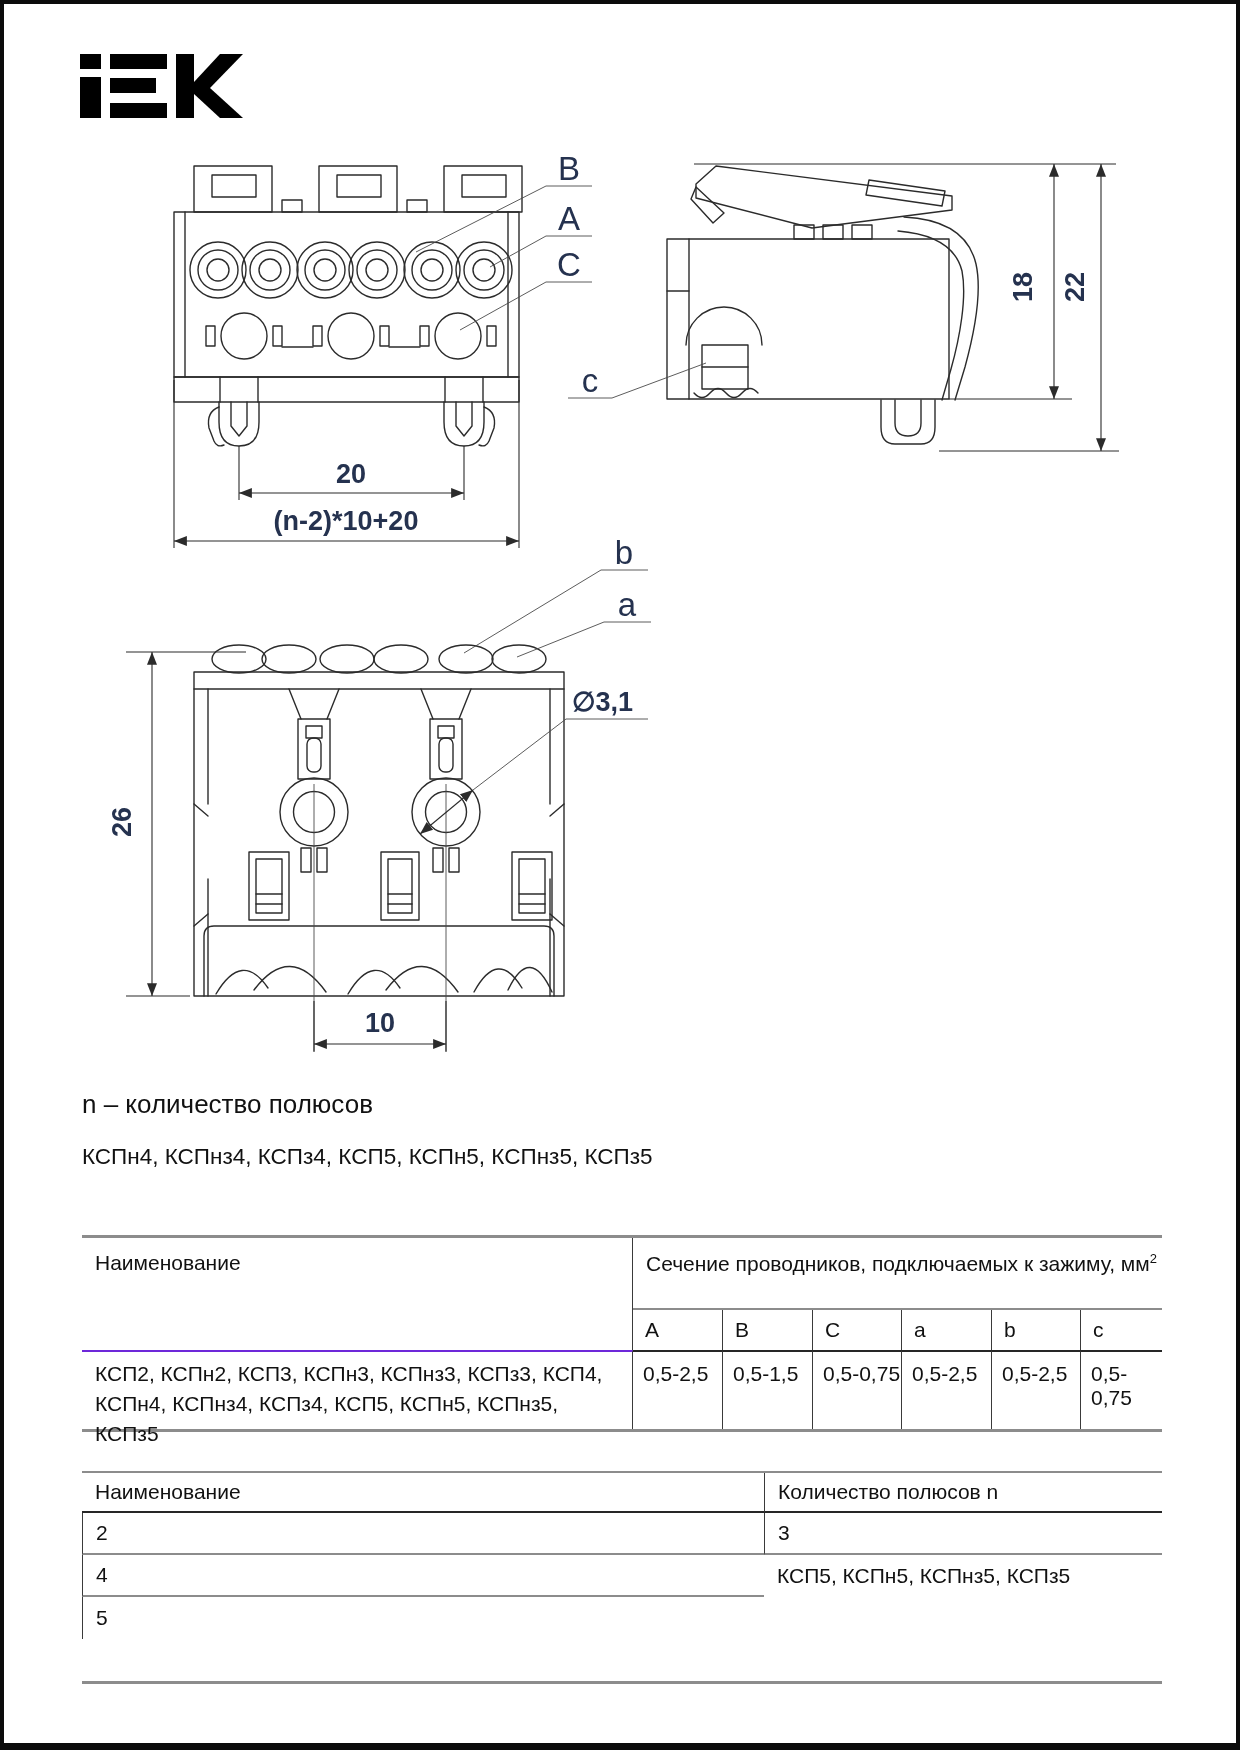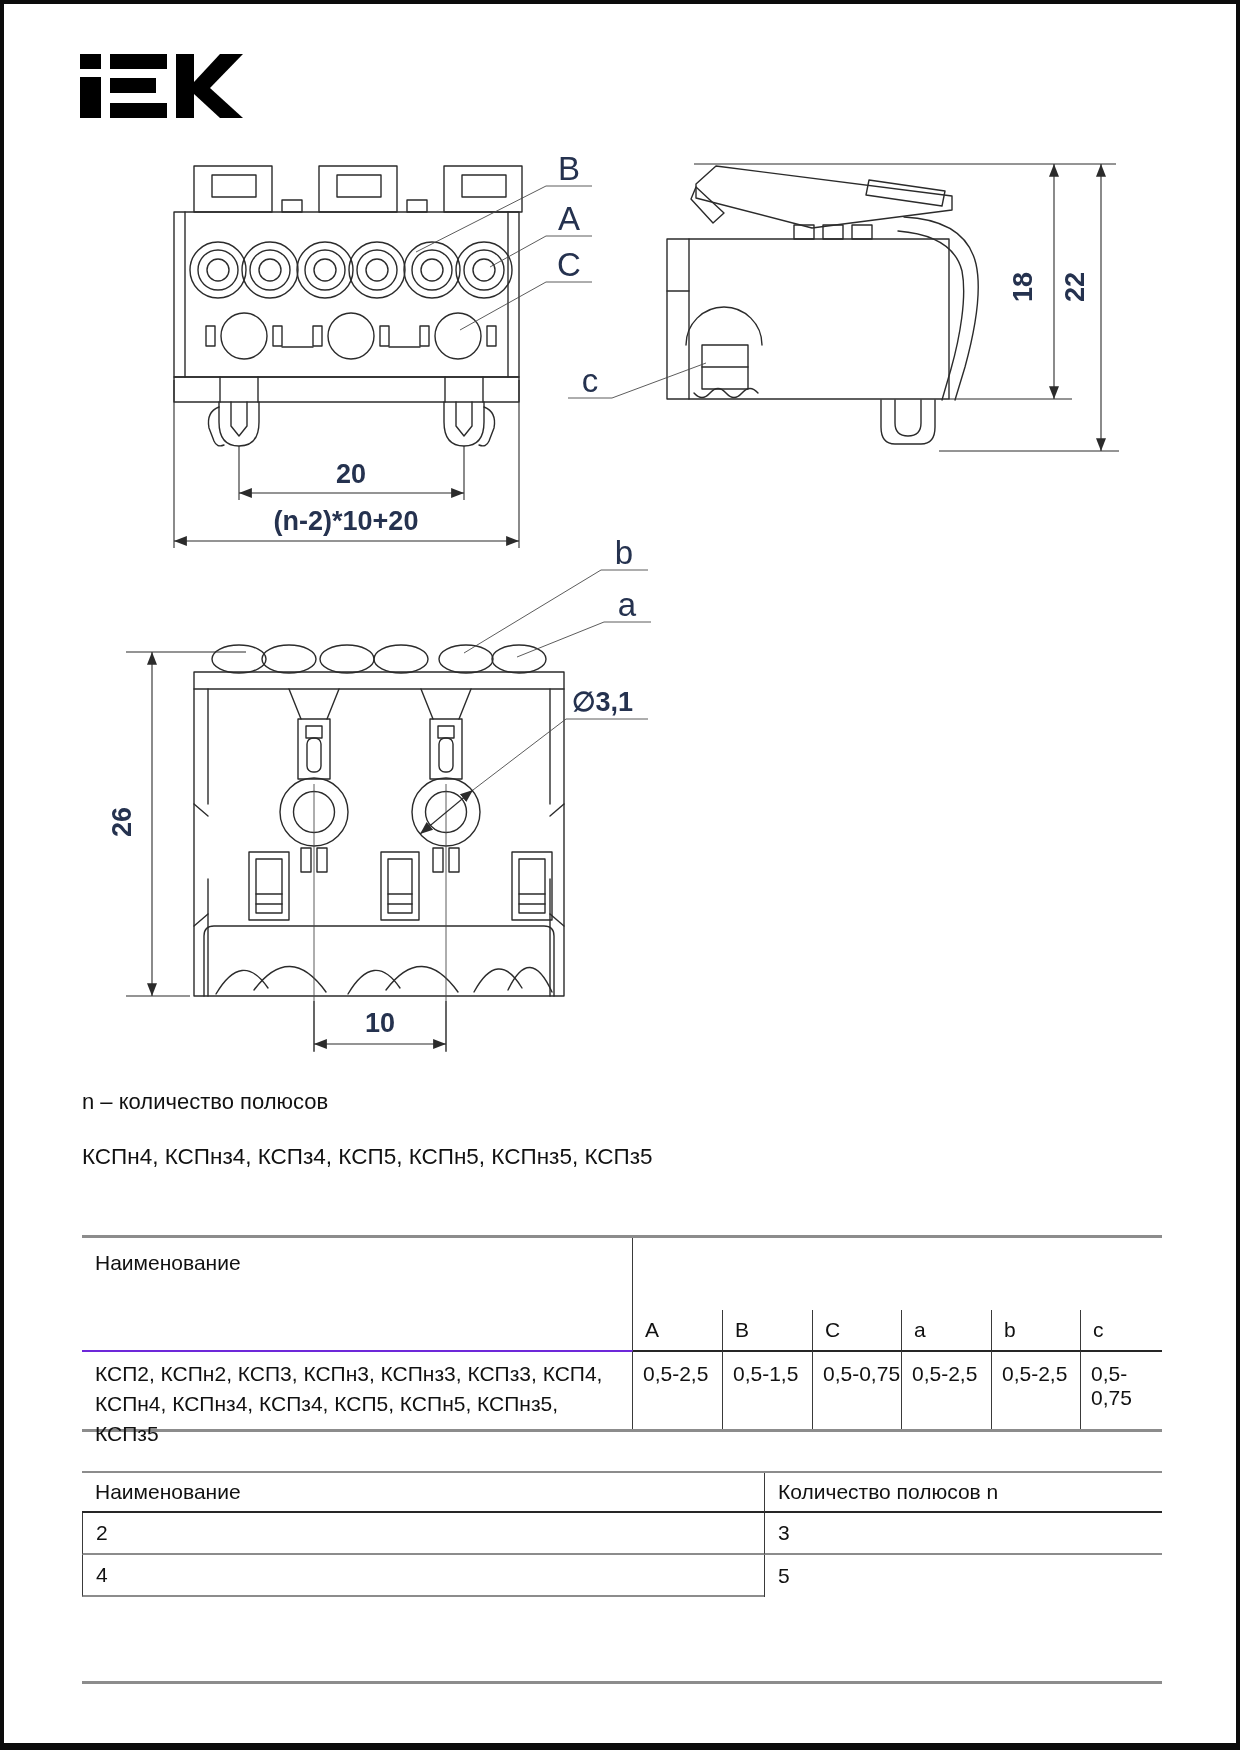--- a/index.html
+++ b/index.html
@@ -15,21 +15,21 @@
   svg { overflow:visible; }
   .ln   { fill:none; stroke:#2b2b2b; stroke-width:1.4; stroke-linejoin:round; stroke-linecap:round; }
   .thin { fill:none; stroke:#2b2b2b; stroke-width:1; }
   .hair { fill:none; stroke:#4a4a4a; stroke-width:0.9; }
   .dim  { fill:none; stroke:#2b2b2b; stroke-width:1.1; }
   .sld  { fill:#000; stroke:none; }
   text.dimt { fill:#25324f; font-size:27px; font-weight:bold; font-family:"Liberation Sans",sans-serif; }
   text.lblt { fill:#25324f; font-size:33px; font-family:"Liberation Sans",sans-serif; }
 
   
-  #note { left:78px; top:1085px; font-size:22px; }
+  #note { left:78px; top:1085px; font-size:26px; }
   #caption { left:78px; top:1136px; font-size:22.5px; line-height:34px; width:1060px; }
   #caption span { display:block; }
 
   
   .t1 {
     left:78px; top:1231px; width:1080px; height:191px;
     display:grid; box-sizing:content-box;
     grid-template-columns:551px 89px 90px 89px 90px 89px 82px;
     grid-template-rows:72px 40px 79px;
     border-top:3px solid #8c8c8c; border-bottom:3px solid #8c8c8c;
@@ -308,20 +308,23 @@
     <text class="dimt" x="468" y="237">∅3,1</text>
   </svg>
 
   <div class="abs" id="note">n – количество полюсов</div>
   <div class="abs" id="caption">
     <span>КСПн4, КСПнз4, КСПз4, КСП5, КСПн5, КСПнз5, КСПз5</span>
   </div>
 
   <div class="abs t1">
     <div class="c-name">Наименование</div>
+    <div class="c-group">
+      <span>Сечение проводников, подключаемых к зажиму, мм</span><sup>2</sup>
+    </div>
     <div class="c-sub">A</div>
     <div class="c-sub">B</div>
     <div class="c-sub">C</div>
     <div class="c-sub">a</div>
     <div class="c-sub">b</div>
     <div class="c-sub">c</div>
     <div class="c-dname">
       <span>КСП2, КСПн2, КСП3, КСПн3, КСПнз3, КСПз3, КСП4,</span>
       <span>КСПн4, КСПнз4, КСПз4, КСП5, КСПн5, КСПнз5, КСПз5</span>
     </div>
@@ -336,16 +339,17 @@
   <div class="abs t2">
     <div class="hd">Наименование</div>
     <div class="hd col2">Количество полюсов n</div>
 
     <div class="rw col2">2</div>
 
     <div class="rw col2">3</div>
 
     <div class="rw col2">4</div>
 
+    <div class="last">КСП5, КСПн5, КСПнз5, КСПз5</div>
     <div class="last col2">5</div>
   </div>
 
 </div>
 
 </body></html>

